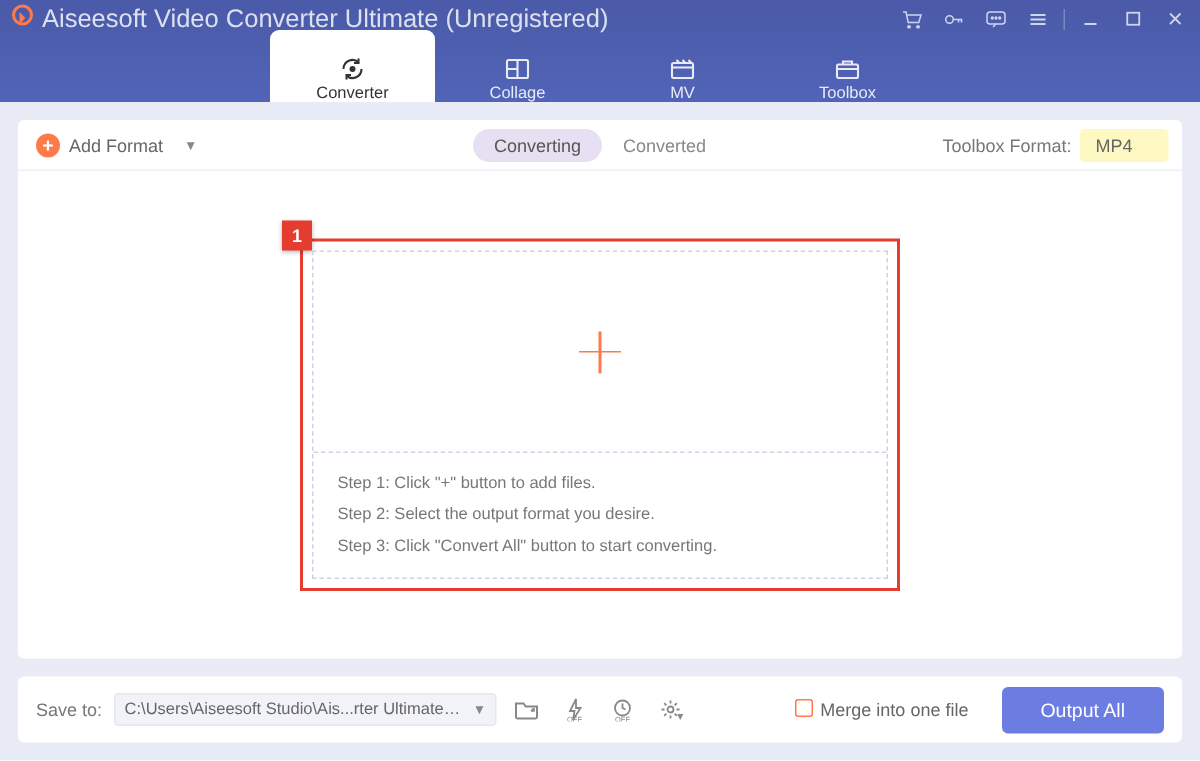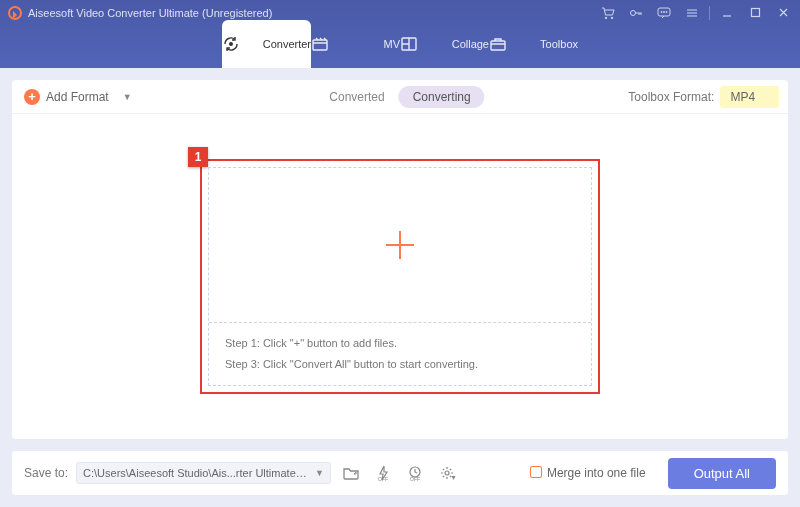--- a/index.html
+++ b/index.html
@@ -1,25 +1,25 @@
 <!DOCTYPE html>
 <html><head>
 <meta charset="utf-8">
 <style>
 *{box-sizing:border-box;margin:0;padding:0;font-family:"Segoe UI",Arial,sans-serif}
 body{width:800px;height:507px;background:#fff;overflow:hidden;font-size:12px;color:#555}
 .titlebar{height:68px;background:linear-gradient(180deg,#4a5aa8 0%,#5264b8 100%);position:relative}
-.tb-top{display:flex;align-items:center;height:22px;padding:3px 10px 0 8px;color:#dce0f0;font-size:11px}
+.tb-top{display:flex;height:22px;padding:3px 10px 0 8px;color:#dce0f0;font-size:17px}
 .logo{width:14px;height:14px;border-radius:50%;border:2px solid #ff7a4a;margin-right:6px;position:relative}
 .logo::after{content:"";position:absolute;left:3px;top:3px;border:4px solid transparent;border-left-color:#ff7a4a}
 .title{flex:1}
 .tb-icons{display:flex;gap:14px;align-items:center;color:#cfd5ec}
 .tb-icons span{cursor:pointer;width:14px;height:14px;display:flex;align-items:center;justify-content:center}
 .tabs{position:absolute;bottom:0;left:0;right:0;display:flex;justify-content:center;gap:0}
-.tab{width:89px;height:48px;display:flex;flex-direction:row;align-items:center;justify-content:space-between;gap:2px;color:#e8eaf5;font-size:11px;cursor:pointer}
+.tab{width:110px;height:48px;display:flex;flex-direction:column;align-items:center;justify-content:flex-end;gap:2px;color:#e8eaf5;font-size:11px;cursor:pointer}
 .tab.active{background:#fff;color:#333;border-radius:6px 6px 0 0}
 .tab .ticon{width:18px;height:16px;display:flex;align-items:center;justify-content:center}
 .main{background:#e9ecf7;height:calc(507px - 68px);padding:12px;display:flex;flex-direction:column}
 .panel{background:#fff;border-radius:4px;flex:1;display:flex;flex-direction:column}
 .toolbar{height:34px;border-bottom:1px solid #eef0f8;display:flex;align-items:center;padding:0 12px;font-size:12px;color:#666}
 .addbtn{display:flex;align-items:center;gap:6px;cursor:pointer}
 .plus-circ{width:16px;height:16px;border-radius:50%;background:#ff7a4a;color:#fff;display:flex;align-items:center;justify-content:center;font-size:13px;font-weight:bold;line-height:1}
 .caret{margin-left:8px;color:#888;font-size:9px}
 .midtabs{position:absolute;left:50%;transform:translateX(-50%);display:flex;align-items:center;gap:0}
 .pill{padding:4px 14px;border-radius:11px;cursor:pointer;color:#888}
@@ -108,34 +108,34 @@
             <path d="M3 9a6 6 0 0 1 10-4.5M15 9a6 6 0 0 1-10 4.5"></path>
             <path d="M13 2v3h-3M5 16v-3h3"></path>
             <circle cx="9" cy="9" r="1.3" fill="#333"></circle>
           </svg>
         </div>
       <span>Converter</span>
     </div>
     <div class="tab">
       <div class="ticon">
           <svg width="18" height="16" viewBox="0 0 18 16" fill="none" stroke="#e8eaf5" stroke-width="1.4">
+            <rect x="2" y="2" width="14" height="12" rx="1"></rect>
+            <path d="M9 2v12M2 8h7"></path>
+          </svg>
+        </div>
+      <span>Collage</span>
+    </div>
+    <div class="tab">
+      <div class="ticon">
+          <svg width="18" height="16" viewBox="0 0 18 16" fill="none" stroke="#e8eaf5" stroke-width="1.4">
             <rect x="2" y="4" width="14" height="10" rx="1"></rect>
             <path d="M2 7h14M5 2l2 2M9 2l2 2M13 2l2 2"></path>
           </svg>
         </div>
       <span>MV</span>
-    </div>
-    <div class="tab">
-      <div class="ticon">
-          <svg width="18" height="16" viewBox="0 0 18 16" fill="none" stroke="#e8eaf5" stroke-width="1.4">
-            <rect x="2" y="2" width="14" height="12" rx="1"></rect>
-            <path d="M9 2v12M2 8h7"></path>
-          </svg>
-        </div>
-      <span>Collage</span>
     </div>
     <div class="tab">
       <div class="ticon">
           <svg width="18" height="16" viewBox="0 0 18 16" fill="none" stroke="#e8eaf5" stroke-width="1.4">
             <rect x="2" y="5" width="14" height="9" rx="1"></rect>
             <path d="M2 8h14M6 5V3h6v2"></path>
           </svg>
         </div>
       <span>Toolbox</span>
     </div>
@@ -144,39 +144,40 @@
 
 <div class="main">
   <div class="panel">
     <div class="toolbar" style="position:relative">
       <div class="addbtn">
         <div class="plus-circ">+</div>
         <span>Add Format</span>
         <span class="caret">▼</span>
       </div>
       <div class="midtabs">
+        <div class="pill active">Converting</div>
         <div class="pill">Converted</div>
-        <div class="pill active">Converting</div>
       </div>
       <div class="outfmt">
         <span>Toolbox Format:</span>
         <div class="fmt-sel">MP4</div>
         <span class="fmt-car">▼</span>
       </div>
     </div>
 
     <div class="drop-area">
       <div class="redbox">
         <div class="badge">1</div>
         <div class="dashed">
           <div class="plus-zone">
             <div class="big-plus"></div>
           </div>
           <div class="steps">
             <div>Step 1: Click "+" button to add files.</div>
+            <div>Step 2: Select the output format you desire.</div>
             <div>Step 3: Click "Convert All" button to start converting.</div>
           </div>
         </div>
       </div>
     </div>
   </div>
 
   <div class="bottombar">
     <span class="saveto">Save to:</span>
     <div class="pathbox">

